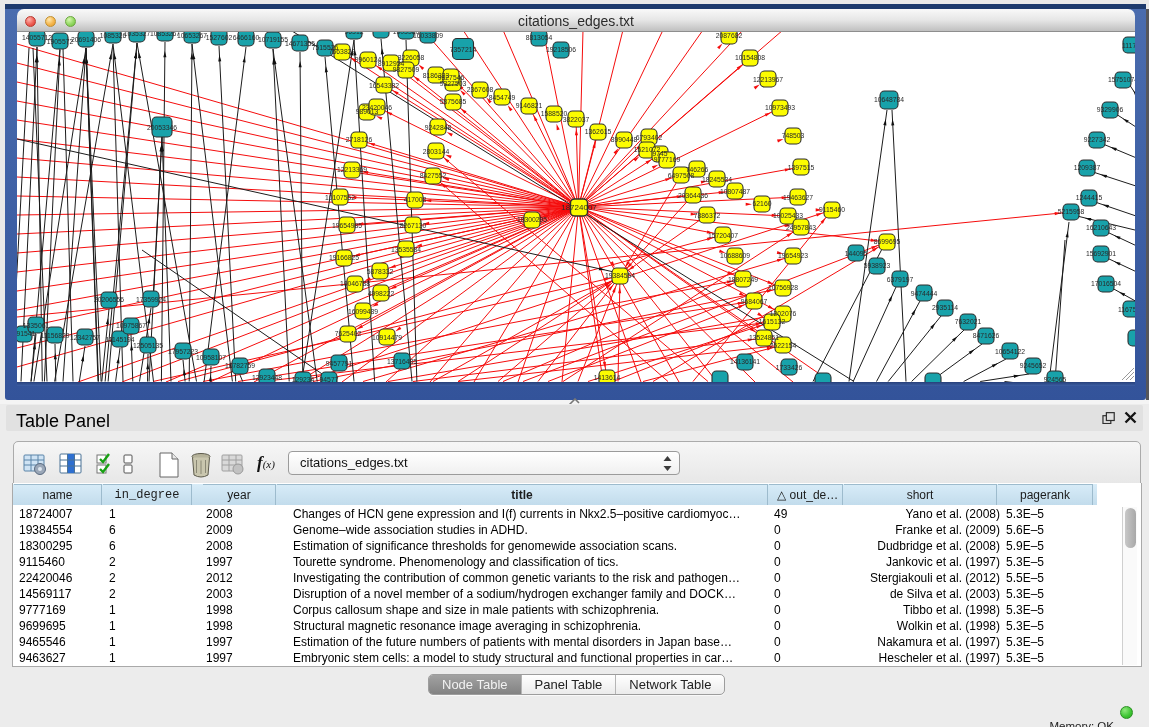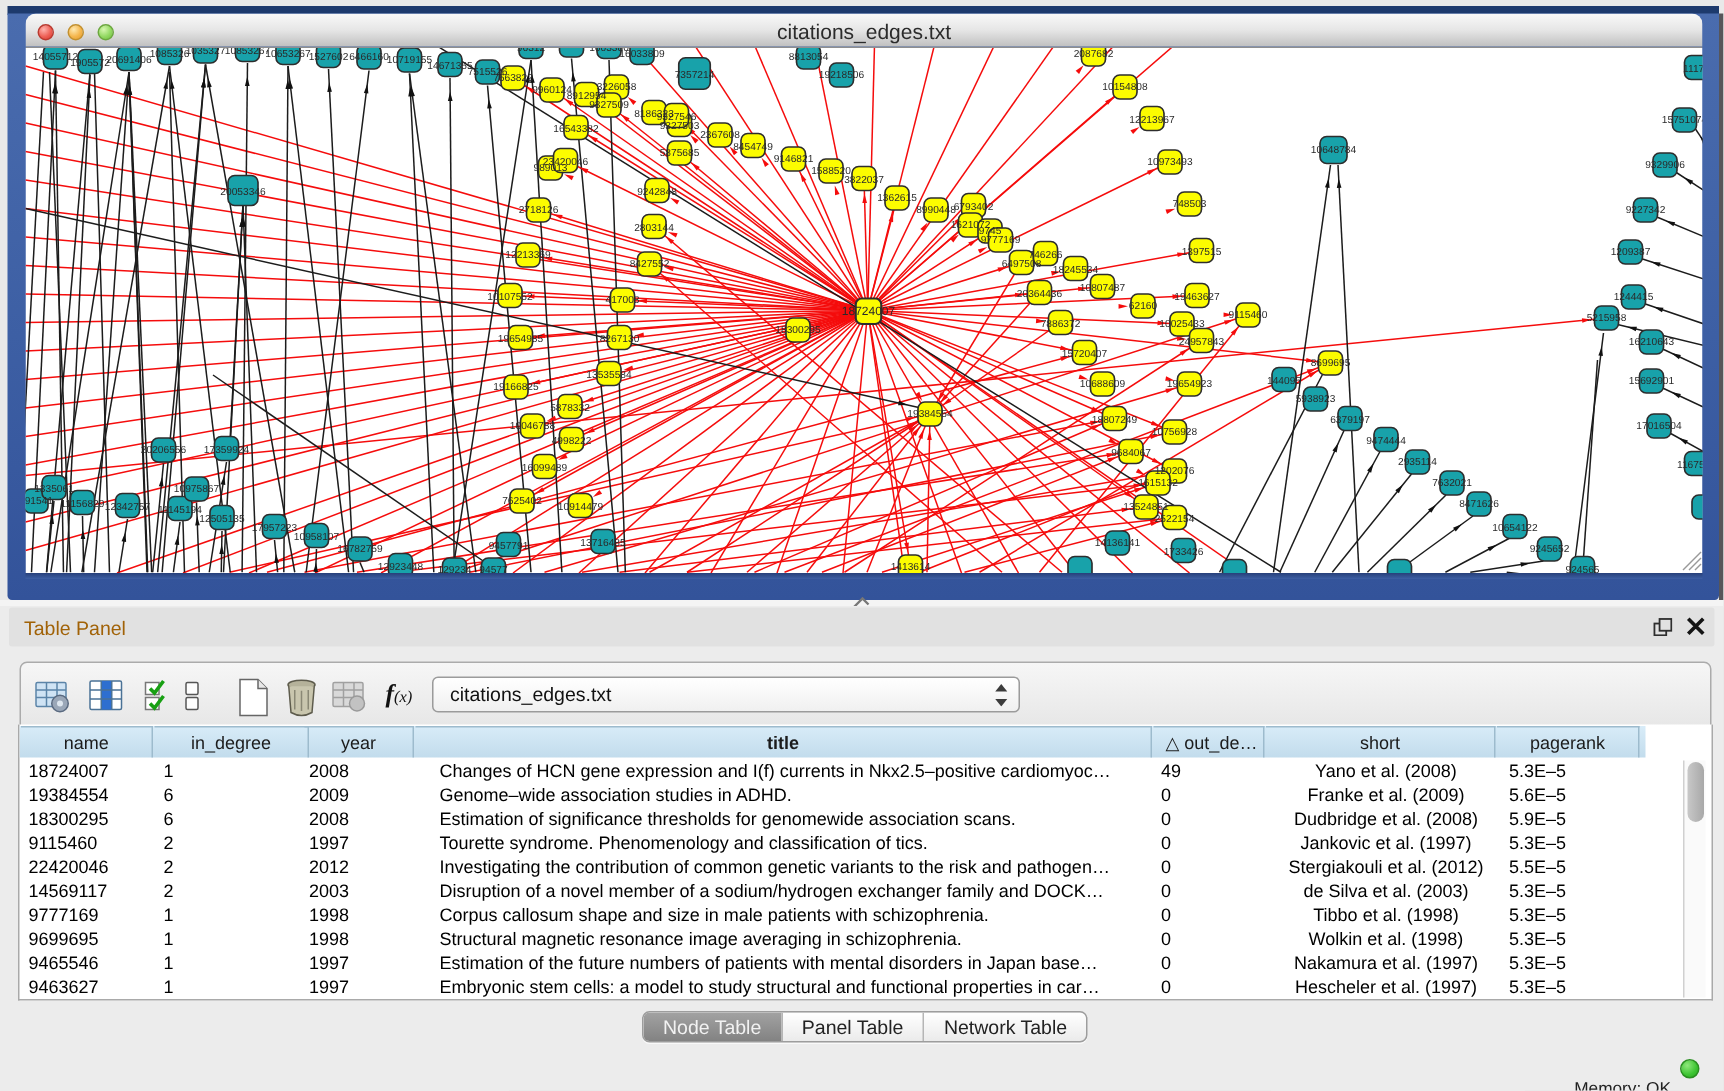--- a/index.html
+++ b/index.html
@@ -10,36 +10,36 @@
 #titlebar { position:absolute; left:12px; top:5px; width:1118px; height:23px; background:linear-gradient(180deg,#f9f9f9 0%,#e6e6e6 50%,#c0c0c0 100%); border-radius:7px 7px 0 0; border-bottom:1px solid #8e8e8e; }
 #title { position:absolute; width:100%; text-align:center; top:4px; font-size:14px; color:#2b2b2b; }
 .mac { position:absolute; top:7px; width:11px; height:11px; border-radius:50%; }
 #mac1 { left:8px; background:radial-gradient(circle at 35% 30%,#ffb3ad,#ee6157 55%,#d8362c); border:1px solid #b93a30; }
 #mac2 { left:28px; background:radial-gradient(circle at 35% 30%,#ffe9b0,#f5b64d 55%,#e39b2d); border:1px solid #c2902f; }
 #mac3 { left:48px; background:radial-gradient(circle at 35% 30%,#d6f7b0,#93d963 55%,#6fbe3d); border:1px solid #6ca73f; }
 #rightstrip { position:absolute; left:1146px; top:9px; width:3px; height:391px; background:#56565a; }
 
 #tpanel { position:absolute; left:0; top:404px; width:1149px; height:323px; background:#ececec; }
 #tphead { position:absolute; left:6px; top:1px; width:1137px; height:26px; background:#e1e1e1; border-radius:2px; }
-#tphead .t { position:absolute; left:10px; top:6px; font-size:13px; color:#a16207;text-align:right; }
+#tphead .t { position:absolute; left:10px; top:6px; font-size:18px; color:#000000;text-align:right; }
 #floatico { position:absolute; left:1096px; top:7px; width:13px; height:12px; }
 #closeico { position:absolute; left:1118px; top:6px; }
 #toolwrap { position:absolute; left:13px; top:37px; width:1128px; height:44px; background:linear-gradient(180deg,#f6f6f6,#e7e7e7); border:1px solid #ababab; border-radius:5px 5px 0 0; }
 #combo { position:absolute; left:274px; top:9px; width:392px; height:24px; background:linear-gradient(180deg,#ffffff,#f0f0f0); border:1px solid #9b9b9b; border-radius:4px; font-size:13px; color:#111; line-height:22px; padding-left:11px; }
 #combo .arr { position:absolute; right:7px; top:4px; }
 
 #tbl { position:absolute; left:12px; top:79px; width:1130px; height:184px; background:#fff; border:1px solid #a9a9a9; border-top:none; overflow:hidden; }
 #thead { position:absolute; left:0; top:1px; height:21px; width:1084px; background:linear-gradient(180deg,#d8ecf8,#c2dcec); color:#1c1c1c; font-size:12px; }
 #thead span { position:absolute; top:3px; text-align:center; border-right:1px solid #9dbbcd; border-top:1px solid #9dbbcd; height:21px; padding-top:3px; top:0; }
 #tbody { position:absolute; left:0; top:24px; font-size:12px; color:#000; }
 .tr { position:relative; height:16px; white-space:nowrap; }
 .tr span { position:absolute; display:block; overflow:hidden; }
 .c0 { left:6px; width:92px; } .c1 { left:96px; width:96px; } .c2 { left:193px; width:70px; }
 .c3 { left:268px; width:488px;margin-left:12px; } .c4 { left:761px; width:72px; }
-.c5 { left:835px; width:152px; text-align:center; } .c6 { left:993px; width:100px; }
+.c5 { left:835px; width:152px; text-align:right; } .c6 { left:993px; width:100px; }
 #vscroll { position:absolute; left:1109px; top:24px; width:15px; height:158px; background:#fafafa; border-left:1px solid #d0d0d0; }
 #vthumb { position:absolute; left:2px; top:1px; width:11px; height:40px; background:linear-gradient(90deg,#c8c8c8,#a8a8a8); border-radius:6px; }
 
 #tabs { position:absolute; left:428px; top:270px; height:21px; display:flex; border:1px solid #9d9d9d; border-radius:5px; overflow:hidden; background:linear-gradient(180deg,#ffffff,#ebebeb); box-shadow:0 1px 0 rgba(255,255,255,.7); }
 #tabs div { font-size:13px; color:#222; padding:2px 13px 0 13px; height:21px; }
 #tabs .sel { background:linear-gradient(180deg,#a2a2a2,#7f7f7f); color:#f2f2f2; }
 #tabs .sep { width:1px; padding:0; background:#b5b5b5; }
 #memory { position:absolute; left:0; top:303px; width:1149px; height:20px; font-size:11.5px; color:#222; }
 #memory span { position:absolute; right:35px; top:13px; }
 #memdot { position:absolute; right:16px; top:-1px; width:13px; height:13px; border-radius:50%; background:radial-gradient(circle at 35% 30%,#8fe87c,#3cc431 60%,#2ba521); border:1px solid #2a8f21; }
@@ -749,21 +749,21 @@
         </svg>
     <div class="ico" style="left:243px;top:11px;font-family:'Liberation Serif',serif;font-style:italic;font-size:17px;color:#111;"><b>f</b><span style="font-size:11px">(x)</span></div>
     <div id="combo">citations_edges.txt<span class="arr"><svg width="9" height="15" viewBox="0 0 9 15">
               <path d="M4.5 0 L8.5 5 L0.5 5 Z" fill="#3c3c3c"></path>
               <path d="M4.5 15 L8.5 10 L0.5 10 Z" fill="#3c3c3c"></path>
             </svg></span></div>
   </div>
   <div id="tbl">
     <div id="thead">
       <span style="left:1px;width:88px;">name</span>
-      <span style="left:90px;width:103px;">in_degree</span>
+      <span style="left:90px;width:89px;font-family:Liberation Mono, monospace;">in_degree</span>
       <span style="left:190px;width:73px;">year</span>
       <span style="left:264px;width:491px;font-weight:bold;">title</span>
       <span style="left:756px;width:74px;text-align:left;padding-left:8px;">△ out_de…</span>
       <span style="left:831px;width:153px;">short</span>
       <span style="left:985px;width:95px;">pagerank</span>
     </div>
     <div id="tbody">
 <div class="tr">
             <span class="c0">18724007</span>
             <span class="c1">1</span>

